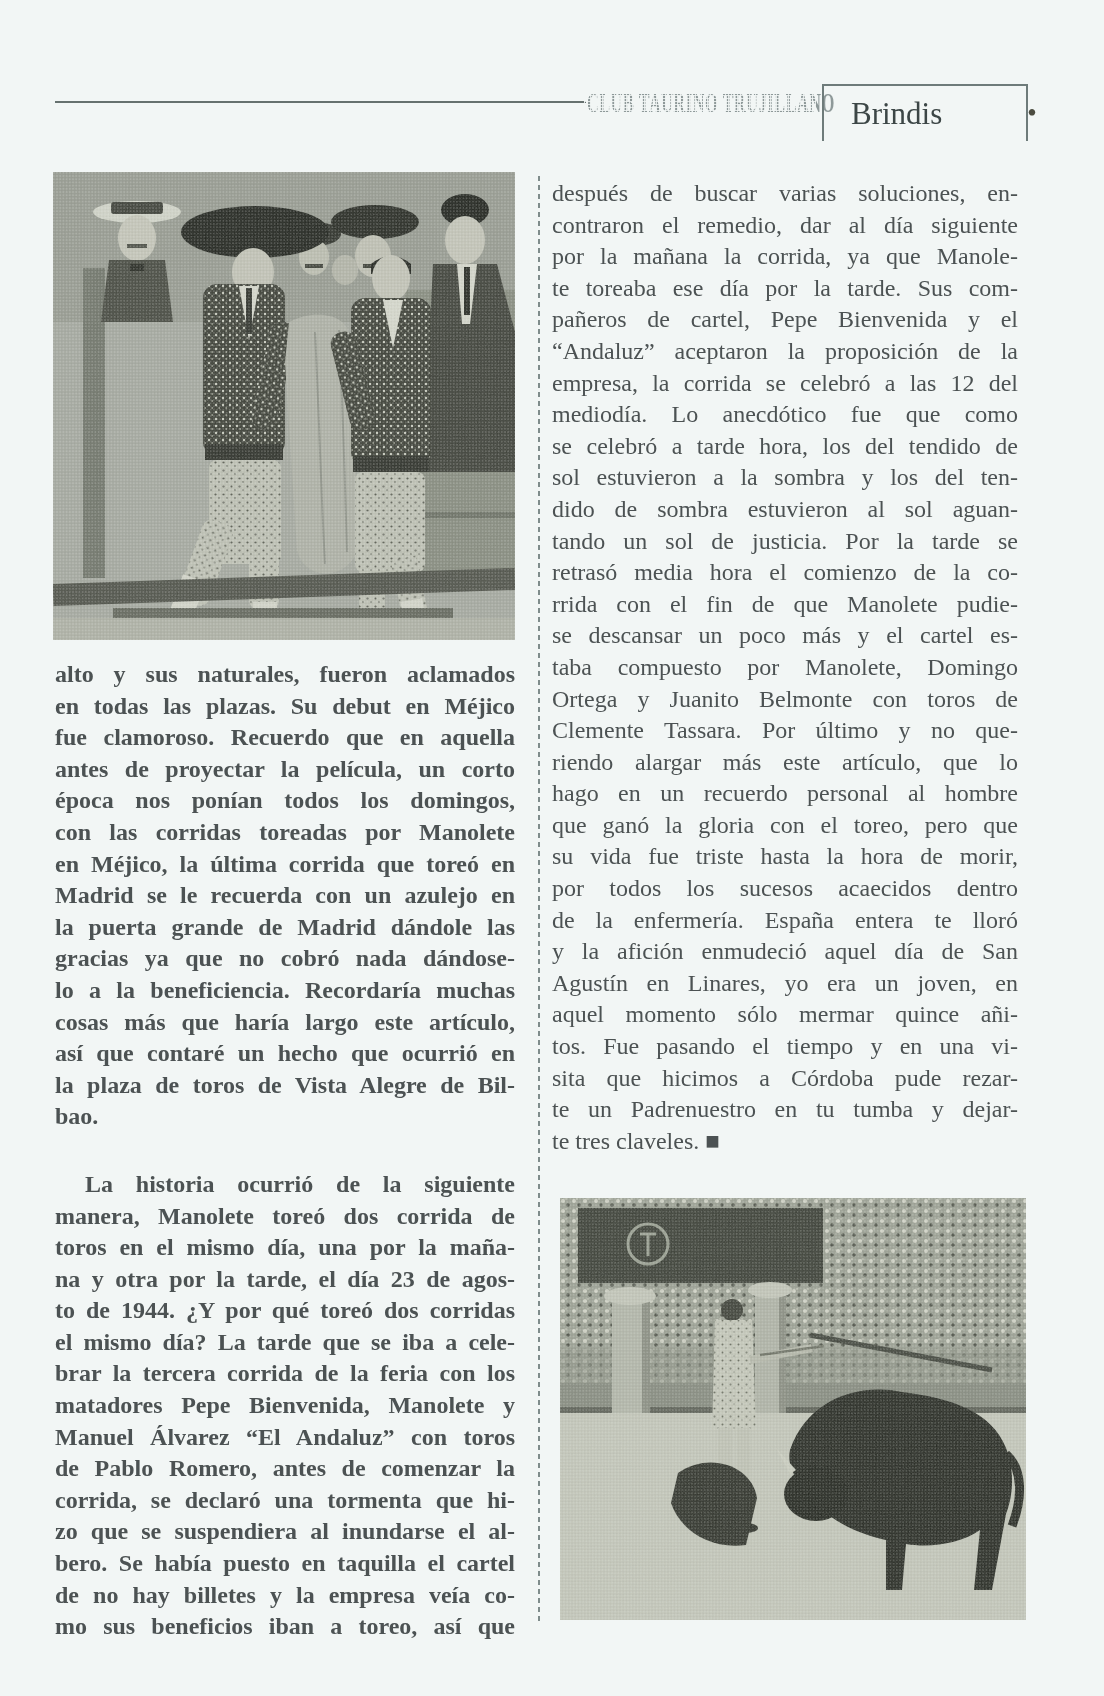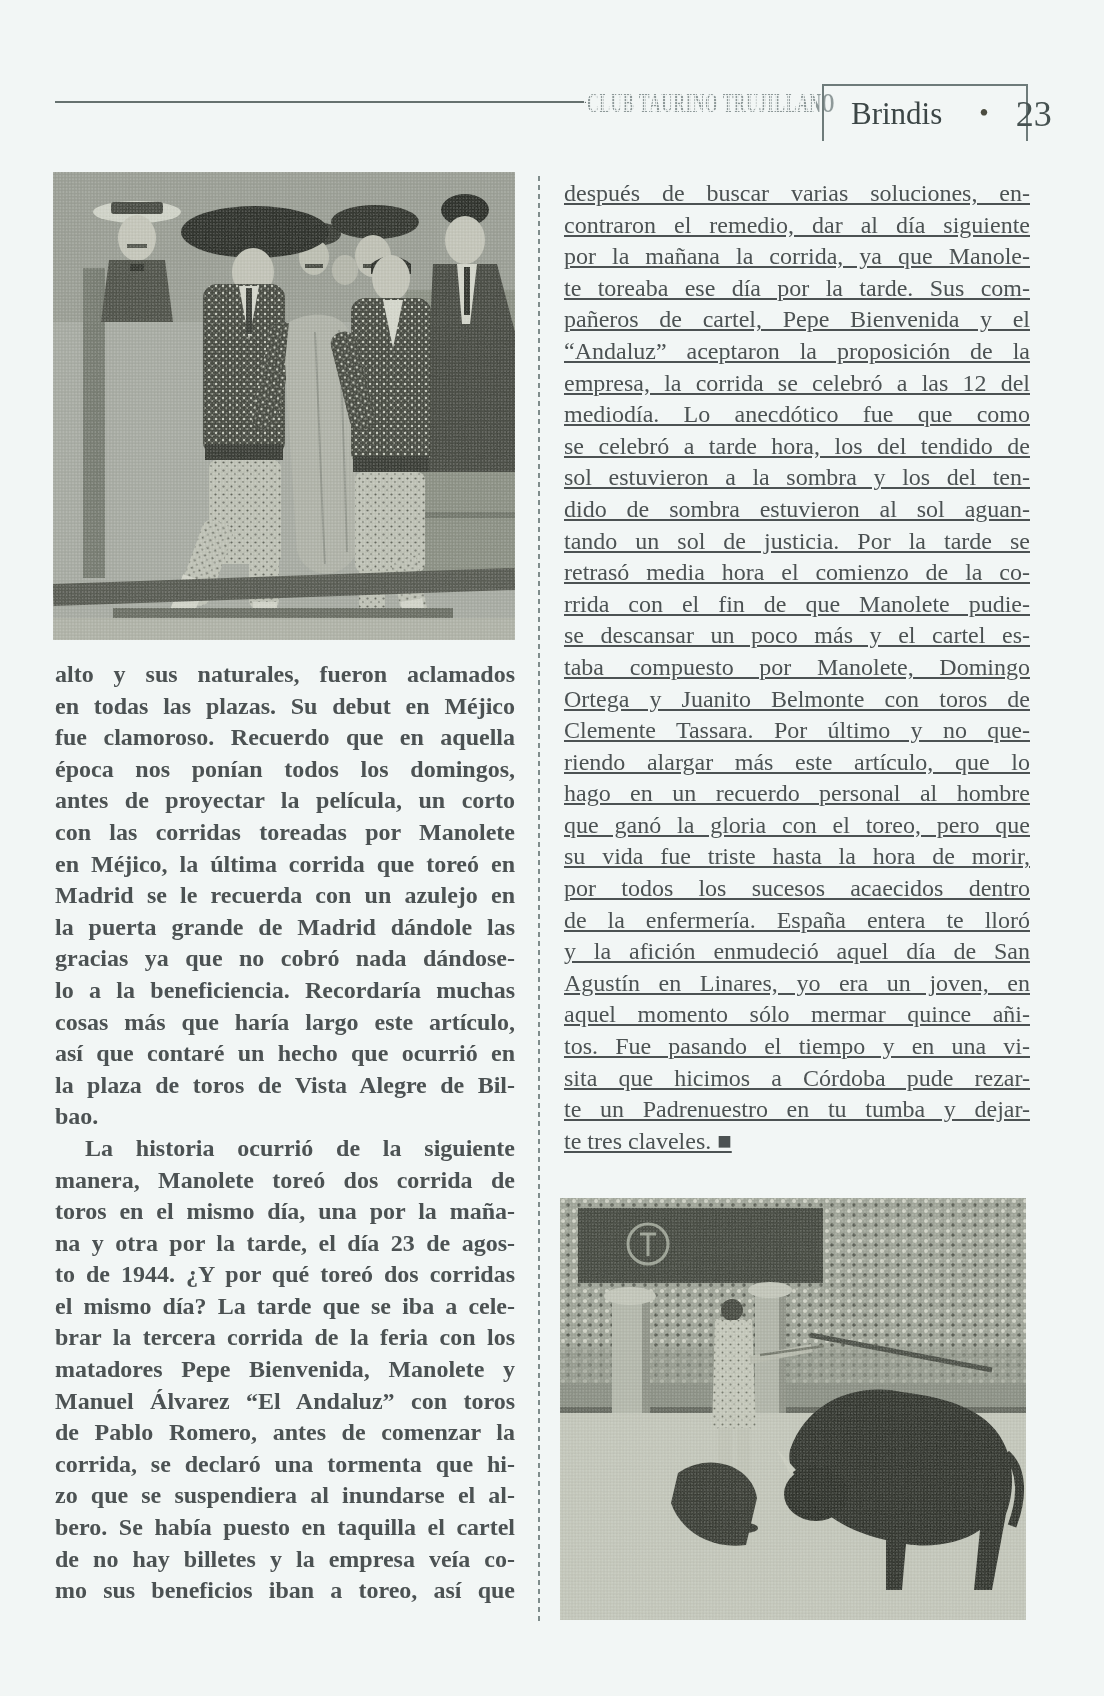--- a/index.html
+++ b/index.html
@@ -27,46 +27,46 @@
     position:absolute; left:584px; top:82px; width:232px; height:44px;
     background-image:
       repeating-linear-gradient(0deg,  rgba(242,246,245,0.85) 0 1px, transparent 1px 3px),
       repeating-linear-gradient(90deg, rgba(242,246,245,0.85) 0 1px, transparent 1px 3px);
     pointer-events:none;
   }
   .header-box {
     position:absolute; left:822px; top:84px; width:206px; height:57px;
     box-sizing:border-box;
     border:2px solid var(--box_border, #6e7b7a); border-bottom:none;
-    display:flex; align-items:center; padding-left:27px;
+    display:flex; align-items:center; padding-left:27px;gap:48px;
   }
   .brindis  { font-size:31px; color:#3c4646; }
   .hdr-bullet { margin-left:37px; font-size:27px; color:#4c4c40; line-height:1; }
   .pagenum  { margin-left:27px; font-size:36px; color:#465251; }
 
   
   .divider {
     position:absolute; left:538px; top:176px; width:2px; height:1446px;
     background-image: repeating-linear-gradient(to bottom,
       var(--divider, #7f8c8b) 0 5px, transparent 5px 9px);
   }
 
   
   .col {
     position:absolute; font-size:24px; line-height:31.6px;
     color: var(--ink, #4c5253);
   }
   .col-left  { left:55px;  top:659px; width:460px;font-weight:bold; }
-  .col-right { left:564px; top:178px; width:466px;text-decoration:underline; }
+  .col-right { left:552px; top:178px; width:466px; }
   .bodyline {
     text-align:justify; text-align-last:justify;
     white-space:nowrap; overflow:visible;
   }
   .bodyline.para-end   { text-align-last:left; }
-  .bodyline.para-start { text-indent:30px; }
+  .bodyline.para-start { text-indent:30px;margin-top:36px; }
 
   
   figure { margin:0; padding:0; }
   .photo-top    { position:absolute; left:53px;  top:172px;  width:462px; height:468px; }
   .photo-bottom { position:absolute; left:560px; top:1198px; width:466px; height:422px; }
   .photo svg { display:block; width:100%; height:100%; }
 </style>
 </head>
 <body>
 
@@ -179,22 +179,22 @@
     </svg>
   </figure>
 
   <div class="divider"></div>
 
   <div class="col col-left">
 
   <div class="bodyline">alto y sus naturales, fueron aclamados</div>
       <div class="bodyline">en todas las plazas. Su debut en Méjico</div>
       <div class="bodyline">fue clamoroso. Recuerdo que en aquella</div>
+      <div class="bodyline">antes de proyectar la película, un corto</div>
       <div class="bodyline">época nos ponían todos los domingos,</div>
-      <div class="bodyline">antes de proyectar la película, un corto</div>
       <div class="bodyline">con las corridas toreadas por Manolete</div>
       <div class="bodyline">en Méjico, la última corrida que toreó en</div>
       <div class="bodyline">Madrid se le recuerda con un azulejo en</div>
       <div class="bodyline">la puerta grande de Madrid dándole las</div>
       <div class="bodyline">gracias ya que no cobró nada dándose-</div>
       <div class="bodyline">lo a la beneficiencia. Recordaría muchas</div>
       <div class="bodyline">cosas más que haría largo este artículo,</div>
       <div class="bodyline">así que contaré un hecho que ocurrió en</div>
       <div class="bodyline">la plaza de toros de Vista Alegre de Bil-</div>
       <div class="bodyline para-end">bao.</div>

